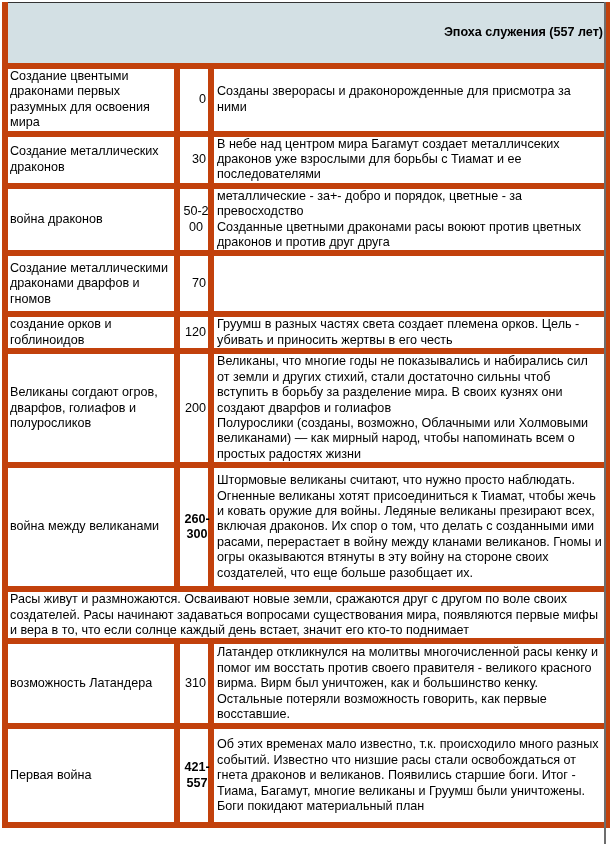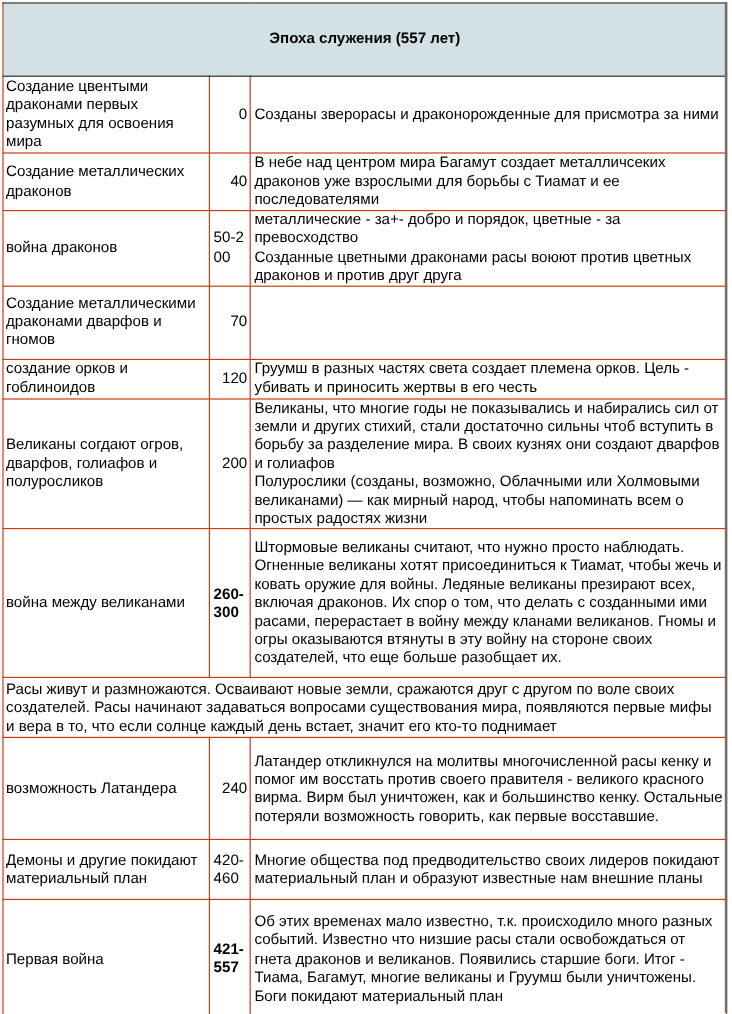--- a/index.html
+++ b/index.html
@@ -8,35 +8,35 @@
     position: absolute; left: 2px; top: 2px;
     border-collapse: collapse;
     table-layout: fixed;
     width: 603px;
     font-family: "Liberation Sans", sans-serif;
     font-size: 12.6px;
     line-height: 15.4px;
     color: #000;
   }
   .sheet td {
-    border: 1px solid #c2410c;
+    border: 6px solid #c2410c;
     padding: 0 2px;
     vertical-align: middle;
     white-space: pre-line;
   }
   .sheet td.head {
     background: #d3e0e4;
-    text-align: center;
+    text-align: right;
     font-weight: bold;
     height: 60px;
     border-top: 1px solid #333;
     border-bottom: 1px solid #333;
   }
   .sheet td.num { text-align: right; padding-right: 2px; }
-  .sheet td.num.left { text-align: left; padding-left: 3px; }
+  .sheet td.num.left { text-align: center; padding-left: 3px; }
   .sheet td.desc { padding-left: 3px; margin-top: 40px; }
   .right-edge { position: absolute; top: 2px; left: 604px; width: 2px; height: 842px; background: #6d6d6d; }
 </style>
 </head>
 <body>
 
 <table class="sheet">
   <colgroup>
     <col style="width:172px">
     <col style="width:34px">
@@ -47,21 +47,21 @@
       <td class="head" colspan="3">Эпоха служения (557 лет)</td>
     </tr>
 
     <tr style="height:64px">
       <td>Создание цвентыми драконами первых разумных для освоения мира</td>
       <td class="num">0</td>
       <td class="desc"> Созданы зверорасы и драконорожденные для присмотра за ними</td>
     </tr>
     <tr style="height:48px">
       <td>Создание металлических драконов</td>
-      <td class="num">40</td>
+      <td class="num">30</td>
       <td class="desc">В небе над центром мира Багамут создает металличсеких драконов уже взрослыми для борьбы с Тиамат и ее последователями</td>
     </tr>
     <tr style="height:62px">
       <td>война драконов</td>
       <td class="num left"><span style="display:inline-block;width:26px;word-break:break-all;">50-200</span></td>
       <td class="desc">металлические - за+- добро и порядок, цветные - за превосходство
 Созданные цветными драконами расы воюют против цветных драконов и против друг друга</td>
     </tr>
     <tr style="height:61px">
       <td>Создание металлическими драконами дварфов и гномов</td>
@@ -84,27 +84,22 @@
       <td class="num left"><span style="display:inline-block;width:28px;word-break:break-all;font-weight:bold;">260-300</span></td>
       <td class="desc">Штормовые великаны считают, что нужно просто наблюдать. Огненные великаны хотят присоединиться к Тиамат, чтобы жечь и ковать оружие для войны. Ледяные великаны презирают всех, включая драконов. Их спор о том, что делать с созданными ими расами, перерастает в войну между кланами великанов. Гномы и огры оказываются втянуты в эту войну на стороне своих создателей, что еще больше разобщает их.</td>
     </tr>
 
     <tr style="height:50px">
       <td colspan="3">Расы живут и размножаются. Осваивают новые земли, сражаются друг с другом по воле своих создателей. Расы начинают задаваться вопросами существования мира, появляются первые мифы и вера в то, что если солнце каждый день встает, значит его кто-то поднимает</td>
     </tr>
 
     <tr style="height:85px">
       <td>возможность Латандера</td>
-      <td class="num">240</td>
+      <td class="num">310</td>
       <td class="desc">Латандер откликнулся на молитвы многочисленной расы кенку и помог им восстать против своего правителя - великого красного вирма. Вирм был уничтожен, как и большинство кенку. Остальные потеряли возможность говорить, как первые восставшие.</td>
-    </tr>
-    <tr style="height:50px">
-      <td>Демоны и другие покидают материальный план</td>
-      <td class="num left"><span style="display:inline-block;width:28px;word-break:break-all;">420-460</span></td>
-      <td class="desc">Многие общества под предводительство своих лидеров покидают материальный план и образуют известные нам внешние планы</td>
     </tr>
     <tr style="height:99px">
       <td>Первая война</td>
       <td class="num left"><span style="display:inline-block;width:28px;word-break:break-all;font-weight:bold;">421-557</span></td>
       <td class="desc">Об этих временах мало известно, т.к. происходило много разных событий. Известно что низшие расы стали освобождаться от гнета драконов и великанов. Появились старшие боги. Итог - Тиама, Багамут, многие великаны и Груумш были уничтожены. Боги покидают материальный план</td>
     </tr>
   </tbody>
 </table>
 <div class="right-edge"></div>
 

